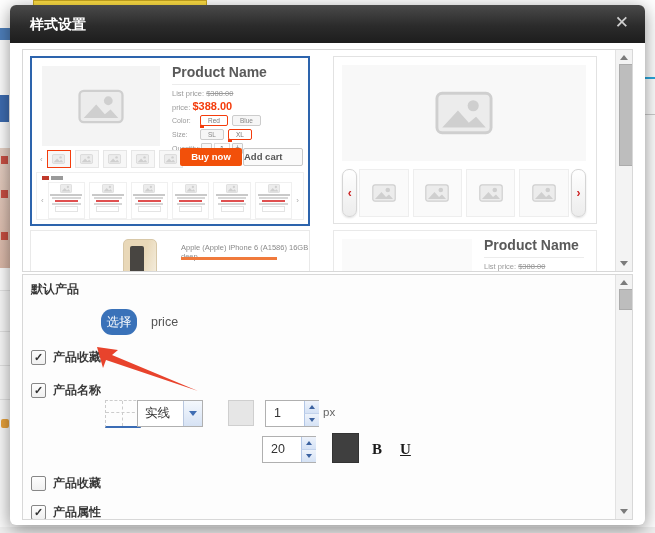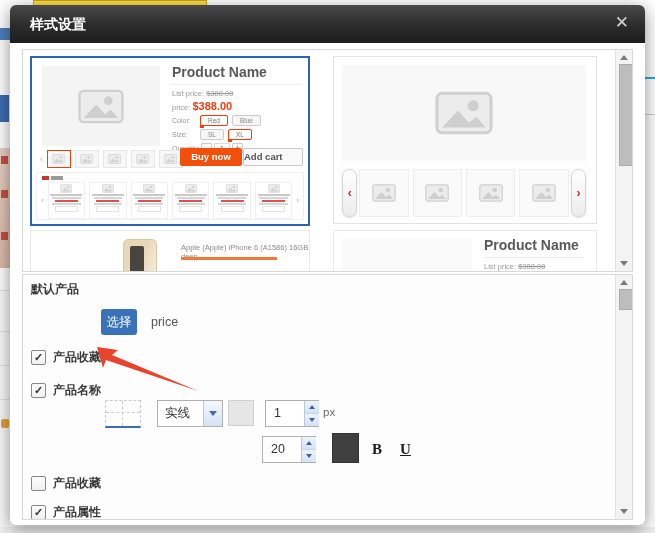--- a/index.html
+++ b/index.html
@@ -84,37 +84,37 @@
           background:linear-gradient(105deg,#e9d8b8 55%,#f6f1e4);border:1px solid #d8c8a8;}
   .iphone::after{content:"";position:absolute;left:6px;top:6px;width:14px;height:34px;background:#2b2b2b;border-radius:2px;opacity:.85;}
   .c3-title{position:absolute;left:150px;top:12px;font-size:7.5px;color:#8a8a8a;}
   .c3-orange{position:absolute;left:150px;top:26px;width:96px;height:3px;background:#f07a3c;}
   .c4-img{position:absolute;left:8px;top:8px;width:130px;height:46px;background:#fafafa;}
   .c4-info{position:absolute;left:150px;top:6px;width:100px;}
   
   .s-label{font-size:12px;font-weight:bold;color:#383838;}
   .lab1{position:absolute;left:8px;top:6px;}
   .btn-select{position:absolute;left:78px;top:34px;width:36px;height:26px;line-height:26px;text-align:center;
-              background:#3a72b9;color:#fff;font-size:12.5px;border-radius:3px;cursor:pointer;}
+              background:#3a72b9;color:#fff;font-size:12.5px;border-radius:11px;cursor:pointer;}
   .sel-value{position:absolute;left:128px;top:34px;line-height:26px;font-size:12.5px;color:#555;}
   .cbrow{position:absolute;left:8px;display:flex;align-items:center;}
   .cbrow .box{width:13px;height:13px;border:1px solid #878787;border-radius:2px;background:linear-gradient(#fdfdfd,#f0f0f0);
               font-size:11px;font-weight:bold;color:#333;line-height:12px;text-align:center;margin-right:7px;cursor:pointer;}
   .r-fav{top:74px;} .r-name{top:107px;} .r-desc{top:200px;} .r-attr{top:229px;}
   .bpick{position:absolute;left:82px;top:125px;width:34px;height:25px;background:#fdfdfd;
          border:1px dashed #ccc;border-bottom:2px solid #3a6cb5;cursor:pointer;}
   .bpick i{position:absolute;background:transparent;}
   .bpick .h{left:0;top:11px;width:100%;height:0;border-top:1px dashed #ccc;}
   .bpick .v{left:16px;top:0;width:0;height:100%;border-left:1px dashed #ccc;}
   .select{position:absolute;height:25px;background:#fff;border:1px solid #b0b0b0;cursor:pointer;}
   .select .txt{position:absolute;left:7px;top:0;line-height:25px;font-size:12.5px;color:#333;}
   .dd-btn{position:absolute;right:0;top:0;width:18px;height:100%;background:linear-gradient(#f4f8fd,#d6e2f4);
           border-left:1px solid #b9c8e0;display:flex;align-items:center;justify-content:center;}
   .dd-btn b{width:0;height:0;border-left:4px solid transparent;border-right:4px solid transparent;border-top:5px solid #3f6db3;}
-  .sel-style{left:134px;top:125px;width:64px;}
+  .sel-style{left:114px;top:125px;width:64px;}
   .sel-font{left:78px;top:161px;width:144px;}
   .swatch{position:absolute;border:1px solid #cfcfcf;cursor:pointer;}
   .sw1{left:205px;top:125px;width:24px;height:24px;background:#e6e6e6;}
   .sw2{left:309px;top:158px;width:25px;height:28px;background:#3f3f3f;border-color:#333;}
   .spinner{position:absolute;width:52px;height:25px;background:#fff;border:1px solid #b0b0b0;}
   .spinner .val{position:absolute;left:8px;top:0;line-height:25px;font-size:12.5px;color:#333;}
   .spins{position:absolute;right:0;top:0;width:14px;height:100%;}
   .spin-b{position:absolute;left:0;width:14px;height:12px;background:linear-gradient(#eef3fb,#d5e2f5);
           border-left:1px solid #b3c7e6;display:flex;align-items:center;justify-content:center;cursor:pointer;}
   .spin-b.up{top:0;border-bottom:1px solid #c3d3ec;} .spin-b.dn{bottom:0;}

